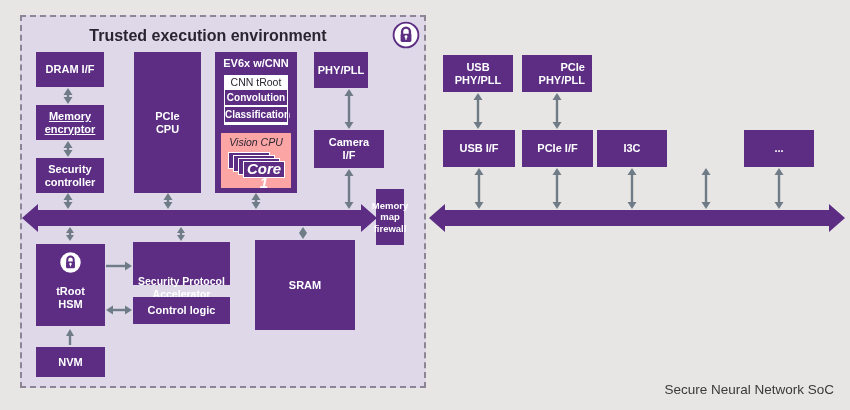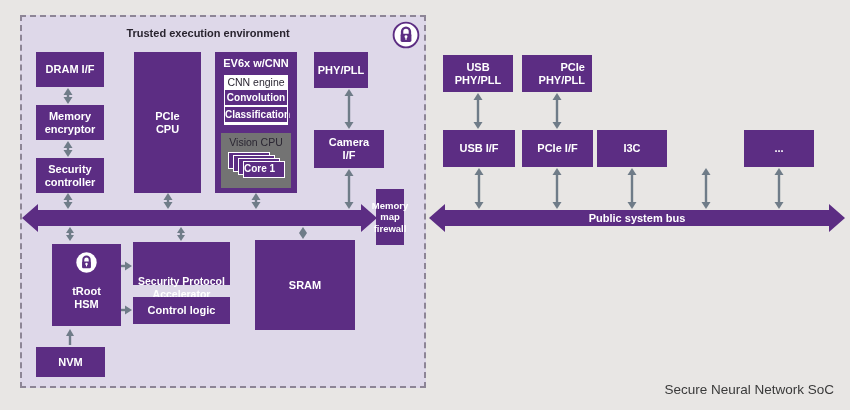--- a/index.html
+++ b/index.html
@@ -7,47 +7,47 @@
     --arrow:#6F7C88; --dash:#8D8596; --title:#29242F; --caption:#3A3A3A;
   }
   *{margin:0;padding:0;box-sizing:border-box;}
   html,body{background:var(--page-bg);}
   body{font-family:"Liberation Sans","DejaVu Sans",sans-serif;}
   .stage{position:relative;width:850px;height:410px;background:var(--page-bg);overflow:hidden;}
 
   .tee{position:absolute;left:20px;top:15px;width:406px;height:373px;
        background:var(--tee-bg);border:2px dashed var(--dash);}
   .tee-title{position:absolute;left:0;right:30px;top:10px;text-align:center;
-       font-size:11px;font-weight:bold;color:var(--title);}
+       font-size:16px;font-weight:bold;color:var(--title);}
   .tee-lock{position:absolute;right:4px;top:4px;width:28px;height:28px;}
 
   .blk{position:absolute;background:var(--purple);color:#fff;font-weight:bold;
        font-size:11px;line-height:1.16;display:flex;align-items:center;
        justify-content:center;text-align:center;}
   .lbl{display:inline-block;}
 
   svg.layer{position:absolute;left:0;top:0;width:850px;height:410px;}
   .bus-label{position:absolute;top:211px;height:16px;color:#fff;font-weight:bold;
        font-size:11px;text-align:center;line-height:15px;}
 
   
   .ev6x{position:absolute;left:215px;top:52px;width:82px;height:141px;background:var(--purple);}
   .ev6x-title{color:#fff;font-weight:bold;font-size:11px;text-align:center;margin-top:5px;}
   .cnn-box{position:absolute;left:6px;top:20px;width:70px;height:56px;background:#fff;
        border:1.5px solid #fff;outline:1.5px solid var(--purple);outline-offset:-3px;
        border:2px solid var(--purple);text-align:center;}
   .cnn-title{font-size:10.5px;color:#2B2733;margin-top:2px;}
   .badge{width:62px;height:15px;margin:2px auto 0 auto;background:var(--purple);
        color:#fff;font-weight:bold;font-size:10px;line-height:15px;text-align:center;}
-  .vision-box{position:absolute;left:6px;top:81px;width:70px;height:55px;background:#737373;}
+  .vision-box{position:absolute;left:6px;top:81px;width:70px;height:55px;background:#fca5a5;font-style:italic;}
   .vision-title{font-size:10.5px;color:#2B2733;text-align:center;margin-top:3px;}
   .stack{position:absolute;left:7px;top:19px;width:60px;height:32px;}
   .card{position:absolute;width:42px;height:17px;background:var(--purple);
        border:1.5px solid #fff;}
-  .card.front{color:#fff;font-weight:bold;font-size:10px;line-height:14px;}
+  .card.front{color:#fff;font-weight:bold;font-size:15px;text-align:center;line-height:14px;}
 
   .hsm{flex-direction:column;justify-content:flex-start;padding-top:7px;}
   .hsm-lock{width:23px;height:23px;margin-bottom:11px;}
 
   .lock-circle-ring{fill:#fff;stroke:var(--purple);stroke-width:2;}
   .lock-circle-plain{fill:#fff;}
   .lock-shackle{fill:none;stroke:var(--purple);stroke-width:2.6;}
   .lock-body{fill:var(--purple);}
   .lock-hole{fill:#fff;}
 
@@ -132,42 +132,41 @@
       <polygon points="701.5,175 710.5,175 706,168"></polygon>
         <polygon points="701.5,202 710.5,202 706,209"></polygon>
       <polygon points="774.5,175 783.5,175 779,168"></polygon>
         <polygon points="774.5,202 783.5,202 779,209"></polygon>
     </g>
 
     <polygon fill="var(--purple)" points="22,218 38,204 38,210 361,210 361,204 377,218 361,232 361,226 38,226 38,232"></polygon>
     <polygon fill="var(--purple)" points="429,218 445,204 445,210 829,210 829,204 845,218 829,232 829,226 445,226 445,232"></polygon>
   </svg>
 
-  <div class="bus-label" style="left:429px;width:416px;">Public system bus</div>
 
   <div class="blk" style="left:36px;top:52px;width:68px;height:35px;">
     <span class="lbl">DRAM I/F</span>
     </div>
 
   <div class="blk" style="left:36px;top:105px;width:68px;height:35px;">
-    <span class="lbl" style="width:62px;">Memory encryptor</span>
+    <span class="lbl" style="width:62px;text-decoration:underline;">Memory encryptor</span>
     </div>
 
   <div class="blk" style="left:36px;top:158px;width:68px;height:35px;">
     <span class="lbl" style="width:60px;">Security controller</span>
     </div>
 
   <div class="blk" style="left:134px;top:52px;width:67px;height:141px;">
     <span class="lbl" style="width:36px;">PCIe CPU</span>
     </div>
 
   <div class="ev6x">
     <div class="ev6x-title">EV6x w/CNN</div>
     <div class="cnn-box">
-      <div class="cnn-title">CNN engine</div>
+      <div class="cnn-title">CNN tRoot</div>
       <div class="badge">Convolution</div>
       <div class="badge">Classification</div>
     </div>
     <div class="vision-box">
       <div class="vision-title">Vision CPU</div>
       <div class="stack">
         <div class="card" style="left:0;top:0;"></div>
         <div class="card" style="left:5px;top:3px;"></div>
         <div class="card" style="left:10px;top:6px;"></div>
         <div class="card front" style="left:15px;top:9px;">Core 1</div>
@@ -180,21 +179,21 @@
     </div>
 
   <div class="blk" style="left:314px;top:130px;width:70px;height:38px;">
     <span class="lbl" style="width:50px;">Camera I/F</span>
     </div>
 
   <div class="blk" style="left:376px;top:189px;width:28px;height:56px;font-size:9.5px;z-index:3;">
     <span class="lbl" style="width:42px;">Memory map firewall</span>
     </div>
 
-  <div class="blk hsm" style="left:36px;top:244px;width:69px;height:82px;margin-left:16px;">
+  <div class="blk hsm" style="left:36px;top:244px;width:69px;height:82px;">
     <svg class="hsm-lock" viewBox="0 0 30 30">
       <circle class="lock-circle-plain" cx="15" cy="15" r="13.3"></circle>
       <path class="lock-shackle" d="M10.8 15.2 v-3.9 a4.2 4.2 0 0 1 8.4 0 v3.9"></path>
       <rect class="lock-body" x="9.2" y="13.6" width="11.6" height="8.8" rx="1.6"></rect>
       <circle class="lock-hole" cx="15" cy="16.9" r="1.6"></circle>
       <rect class="lock-hole" x="14.3" y="17.4" width="1.4" height="2.7"></rect>
     </svg>
     <span class="lbl" style="width:34px;">tRoot HSM</span>
     </div>
 

